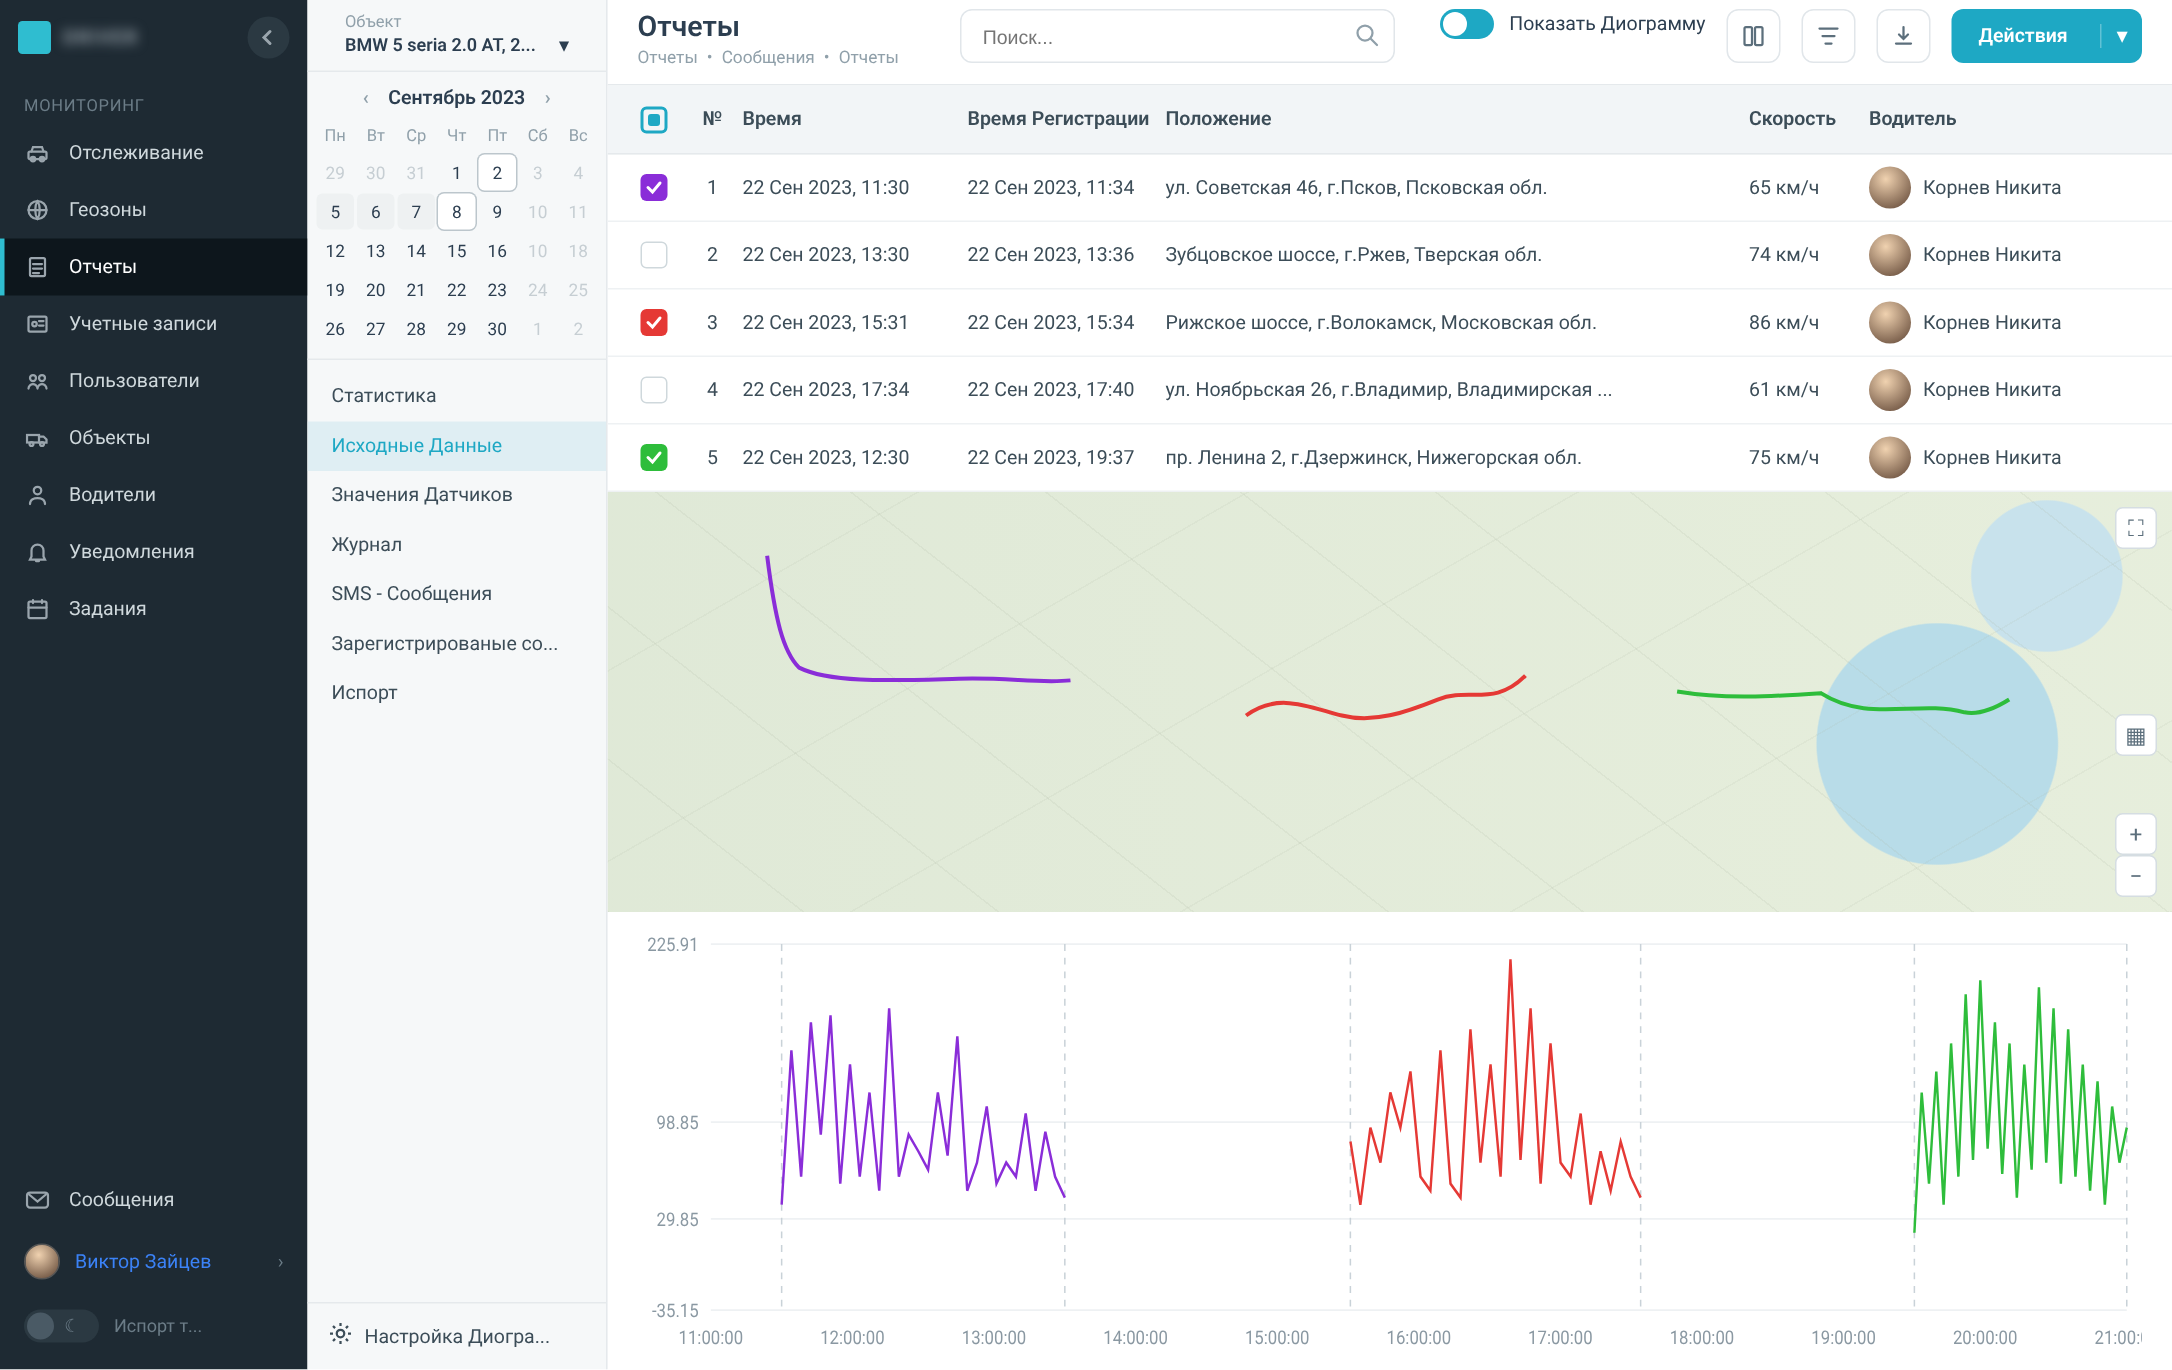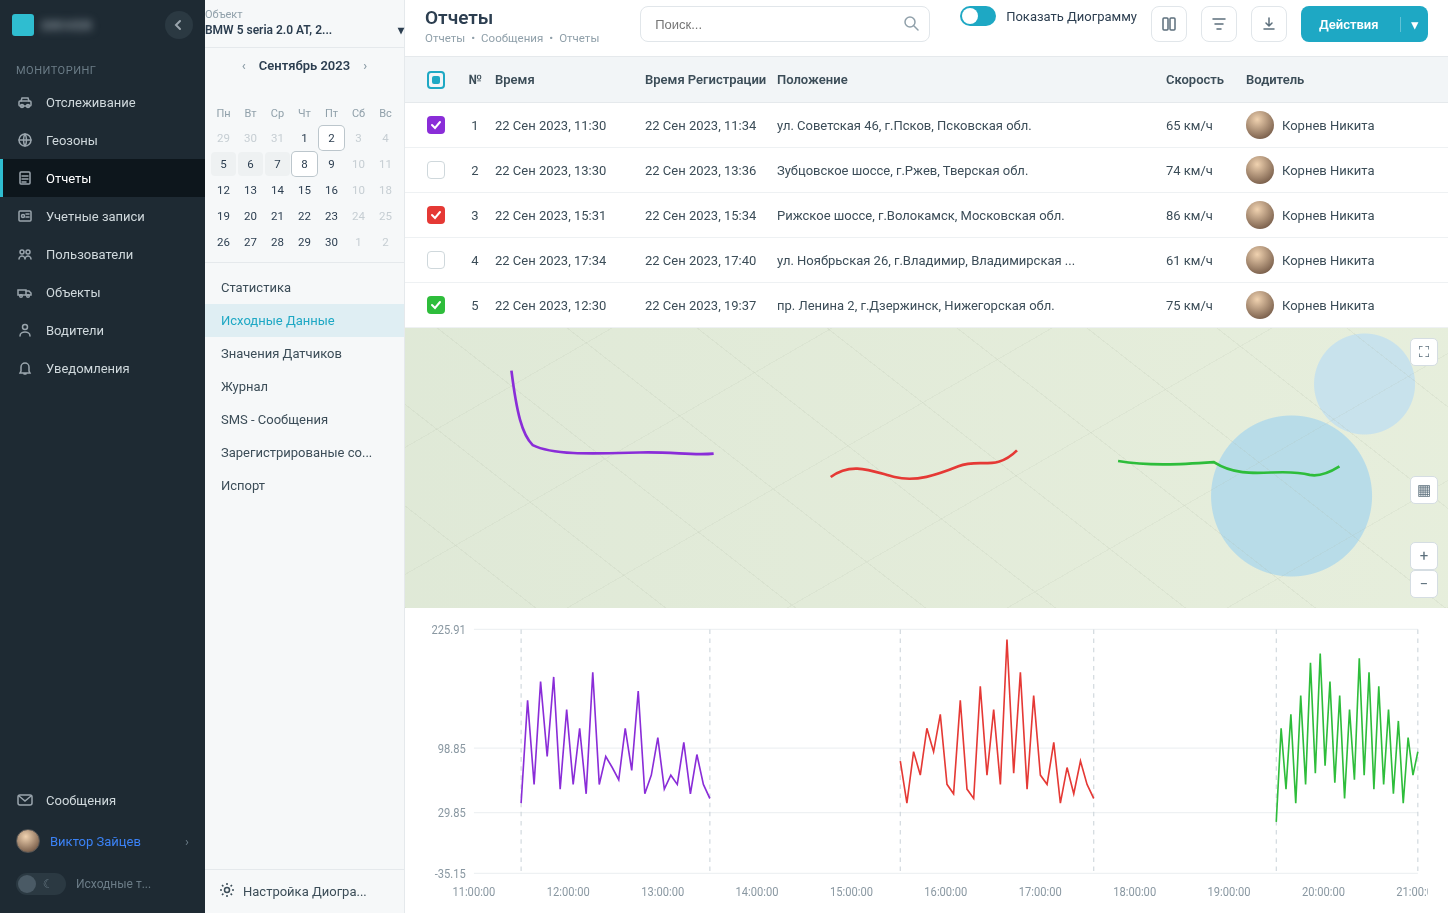--- a/index.html
+++ b/index.html
@@ -20,28 +20,28 @@
 .theme-toggle { display:flex; align-items:center; gap:10px; padding: 10px 16px; color:#6b7c87; font-size:12px;}
 .toggle-pill { width:50px; height:22px; background:#2b3942; border-radius:11px; position:relative; display:flex; align-items:center; }
 .toggle-knob { width:18px; height:18px; background:#4a5a65; border-radius:50%; position:absolute; left:2px;}
 .user-row { display:flex; align-items:center; gap:10px; padding:10px 16px; cursor:pointer;}
 .avatar { width:24px; height:24px; border-radius:50%; background:#d7b899; border:1px solid #555;}
 .avatar.photo { background: radial-gradient(circle at 40% 30%, #f0d2b0, #5a4030);}
 .chev { margin-left:auto; color:#6b7c87;}
 
 
 .aux { width: 200px; border-right:1px solid #e5e9ec; display:flex; flex-direction:column; background:#f6f8f9; }
-.aux .obj-select { padding: 8px 0 10px; font-size:12px; border-bottom:1px solid #e5e9ec;}
+.aux .obj-select { padding: 8px 25px 10px; font-size:12px; border-bottom:1px solid #e5e9ec;}
 .aux .obj-label { color:#90a0aa; font-size:11px; margin-bottom:2px;}
 .aux .obj-value { font-weight:600; color:#2c3e50; display:flex; align-items:center; justify-content:space-between;}
 .calendar { padding: 8px 6px; border-bottom:1px solid #e5e9ec;}
 .cal-head { display:flex; align-items:center; justify-content:center; gap:6px; margin-bottom:6px; font-weight:600; font-size:13px;}
 .cal-arrow { width:18px;height:18px;display:flex;align-items:center;justify-content:center;color:#90a0aa;cursor:pointer;}
 .cal-grid { display:grid; grid-template-columns: repeat(7, 1fr); gap:2px; text-align:center;}
-.cal-grid .dow { font-size:11px; color:#90a0aa; padding:4px 0;margin-top:23px;}
+.cal-grid .dow { font-size:11px; color:#90a0aa; padding:4px 0;}
 .cal-grid .day { font-size:11.5px; padding:5px 0; border-radius:4px; cursor:pointer; color:#2c3e50;}
 .cal-grid .day.muted { color:#c6ced3;}
 .cal-grid .day.range { background:#eef1f2;}
 .cal-grid .day.sel { background:#fff; box-shadow:0 0 0 1px #bcc6cc; }
 .report-types { padding:8px 0; flex:1; overflow:auto;}
 .rt { padding:9px 16px; cursor:pointer; font-size:13px; color:#3c4d58; white-space:nowrap; overflow:hidden; text-overflow:ellipsis;}
 .rt.active { background:#dfeef3; color:#1ea8c4;}
 .diag-settings { border-top:1px solid #e5e9ec; padding:12px 14px; display:flex; align-items:center; gap:8px; font-size:13px; color:#3c4d58; white-space:nowrap; overflow:hidden; text-overflow:ellipsis;}
 
 
@@ -202,20 +202,29 @@
           <span>Водители</span>
         </div>
         <div class="nav-item">
           <span class="nav-icon">
             <svg width="16" height="16" viewBox="0 0 16 16" fill="none" stroke="currentColor" stroke-width="1.5" stroke-linecap="round">
               <path d="M4 11V7a4 4 0 018 0v4l1 2H3l1-2zM7 14h2"></path>
             </svg>
           </span>
           <span>Уведомления</span>
         </div>
+        <div class="nav-item">
+          <span class="nav-icon">
+            <svg width="16" height="16" viewBox="0 0 16 16" fill="none" stroke="currentColor" stroke-width="1.5" stroke-linecap="round">
+              <rect x="2" y="3" width="12" height="11" rx="1"></rect>
+              <path d="M2 7h12M5 2v2M11 2v2"></path>
+            </svg>
+          </span>
+          <span>Задания</span>
+        </div>
       </div>
 
     <div class="sidebar-footer">
       <div class="nav-item">
         <span class="nav-icon">
           <svg width="16" height="16" viewBox="0 0 16 16">
               <rect x="1" y="3" width="14" height="10" rx="2" fill="none" stroke="currentColor" stroke-width="1.5"></rect>
               <path d="M2 4 l6 5 l6 -5" fill="none" stroke="currentColor" stroke-width="1.5"></path>
             </svg>
         </span>
@@ -225,21 +234,21 @@
         <div class="avatar photo"></div>
         <span style="color:#3b82f6;">Виктор Зайцев</span>
         <span class="chev">›</span>
       </div>
       <div class="theme-toggle">
         <div class="toggle-pill">
             <span style="margin-left:6px;">☀</span>
             <span style="margin-left:10px;">☾</span>
             <div class="toggle-knob"></div>
           </div>
-        <span>Исходные т...</span>
+        <span>Испорт т...</span>
       </div>
     </div>
   </aside>
 
   <div class="aux">
     <div class="obj-select">
       <div class="obj-label">Объект</div>
       <div class="obj-value">
         <span>BMW 5 seria 2.0 AT, 2...</span>
         <span>▾</span>

